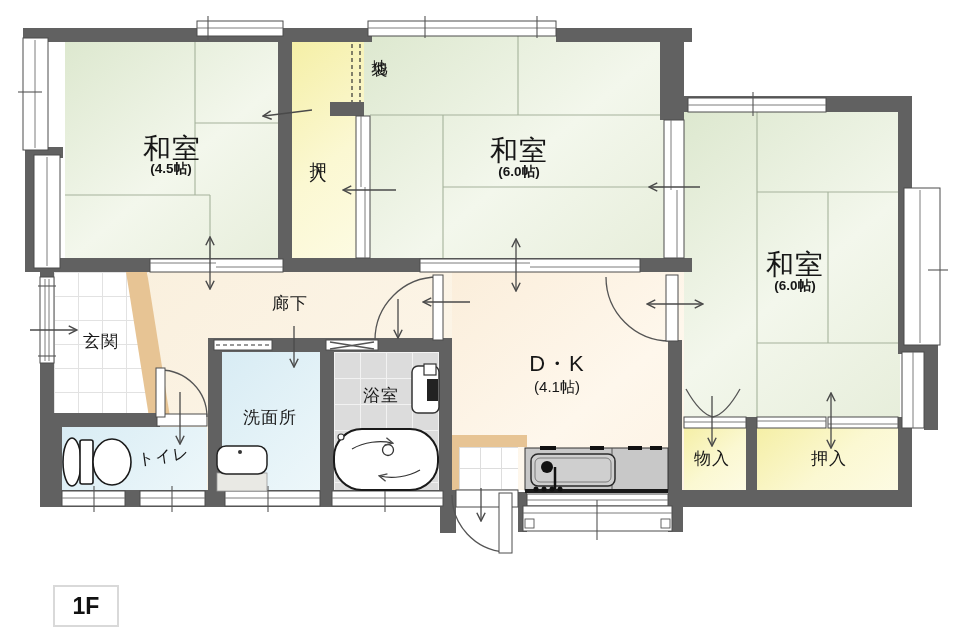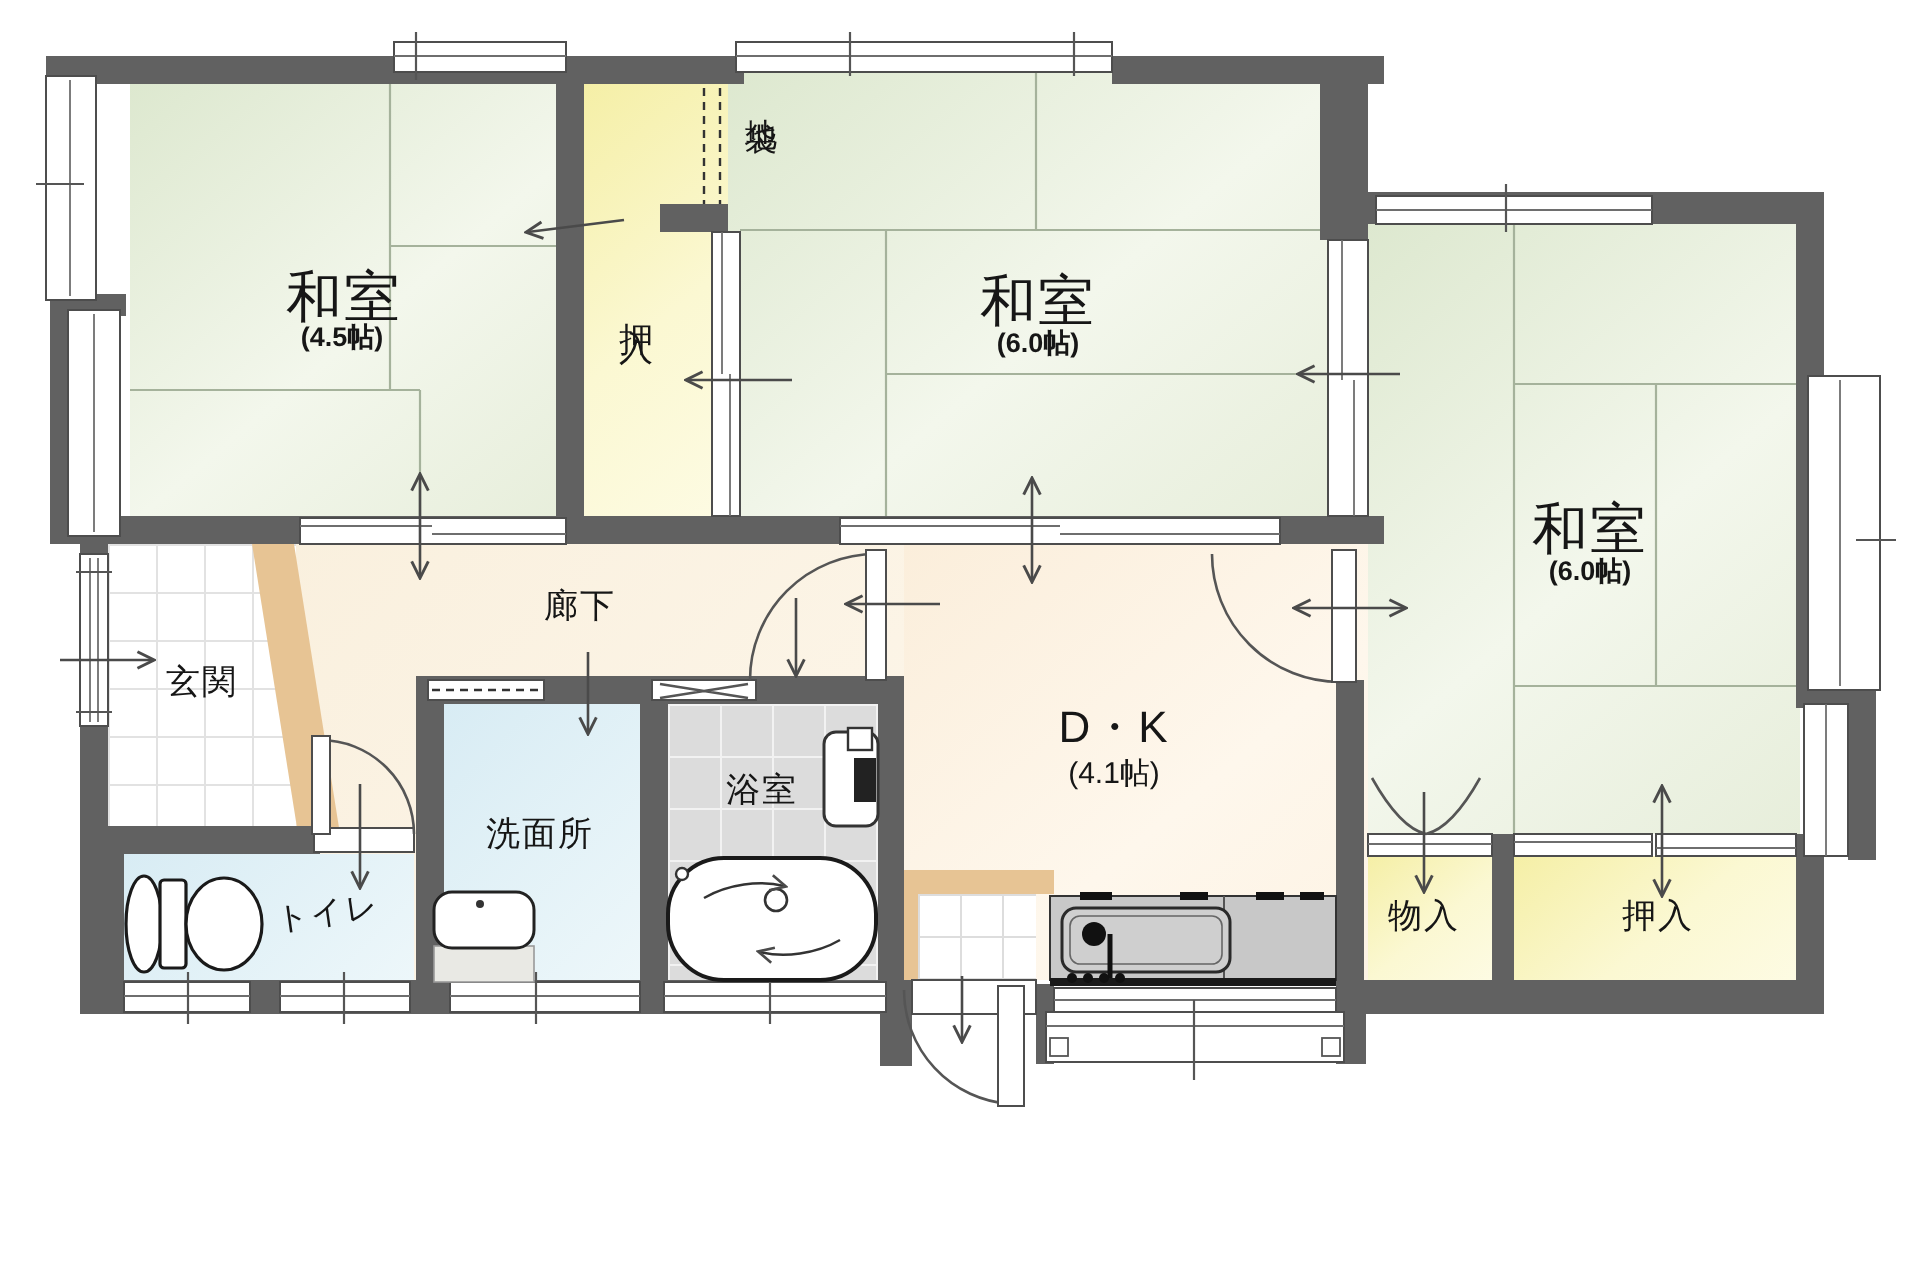--- a/index.html
+++ b/index.html
@@ -282,13 +282,16 @@
   <div class="lbl name-md" style="left:101px;top:341px;">玄関</div>
   <div class="lbl name-md" style="left:290px;top:303px;">廊下</div>
   <div class="lbl name-md tilted" style="left:164px;top:457px;font-size:16px;">トイレ</div>
   <div class="lbl name-md" style="left:270px;top:417px;">洗面所</div>
   <div class="lbl name-md" style="left:381px;top:395px;">浴室</div>
   <div class="lbl name-md vert" style="left:318px;top:148px;">押入</div>
   <div class="lbl name-md vert" style="left:379px;top:46px;font-size:16px;">地袋</div>
   <div class="lbl name-md" style="left:712px;top:458px;">物入</div>
   <div class="lbl name-md" style="left:829px;top:458px;">押入</div>
 
+  <div id="floor-tag">
+    <span>1F</span>
+  </div>
 </div>
 
 </body></html>

